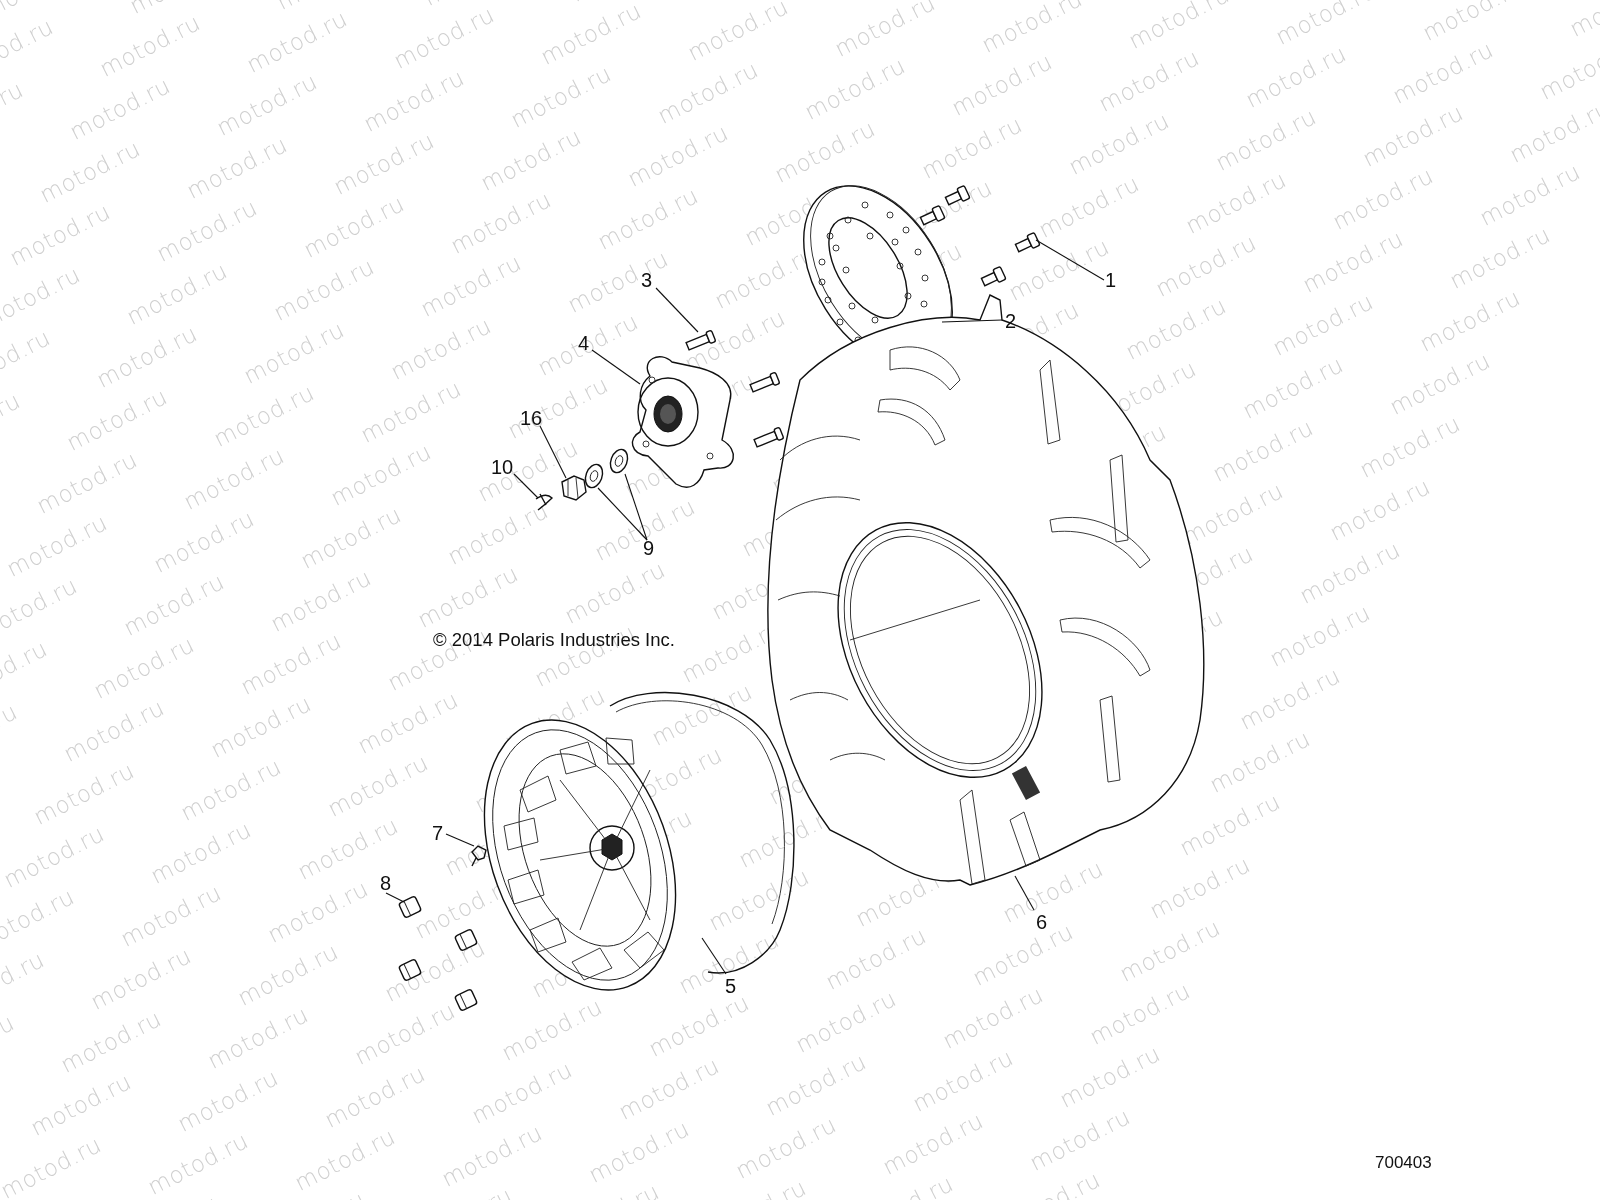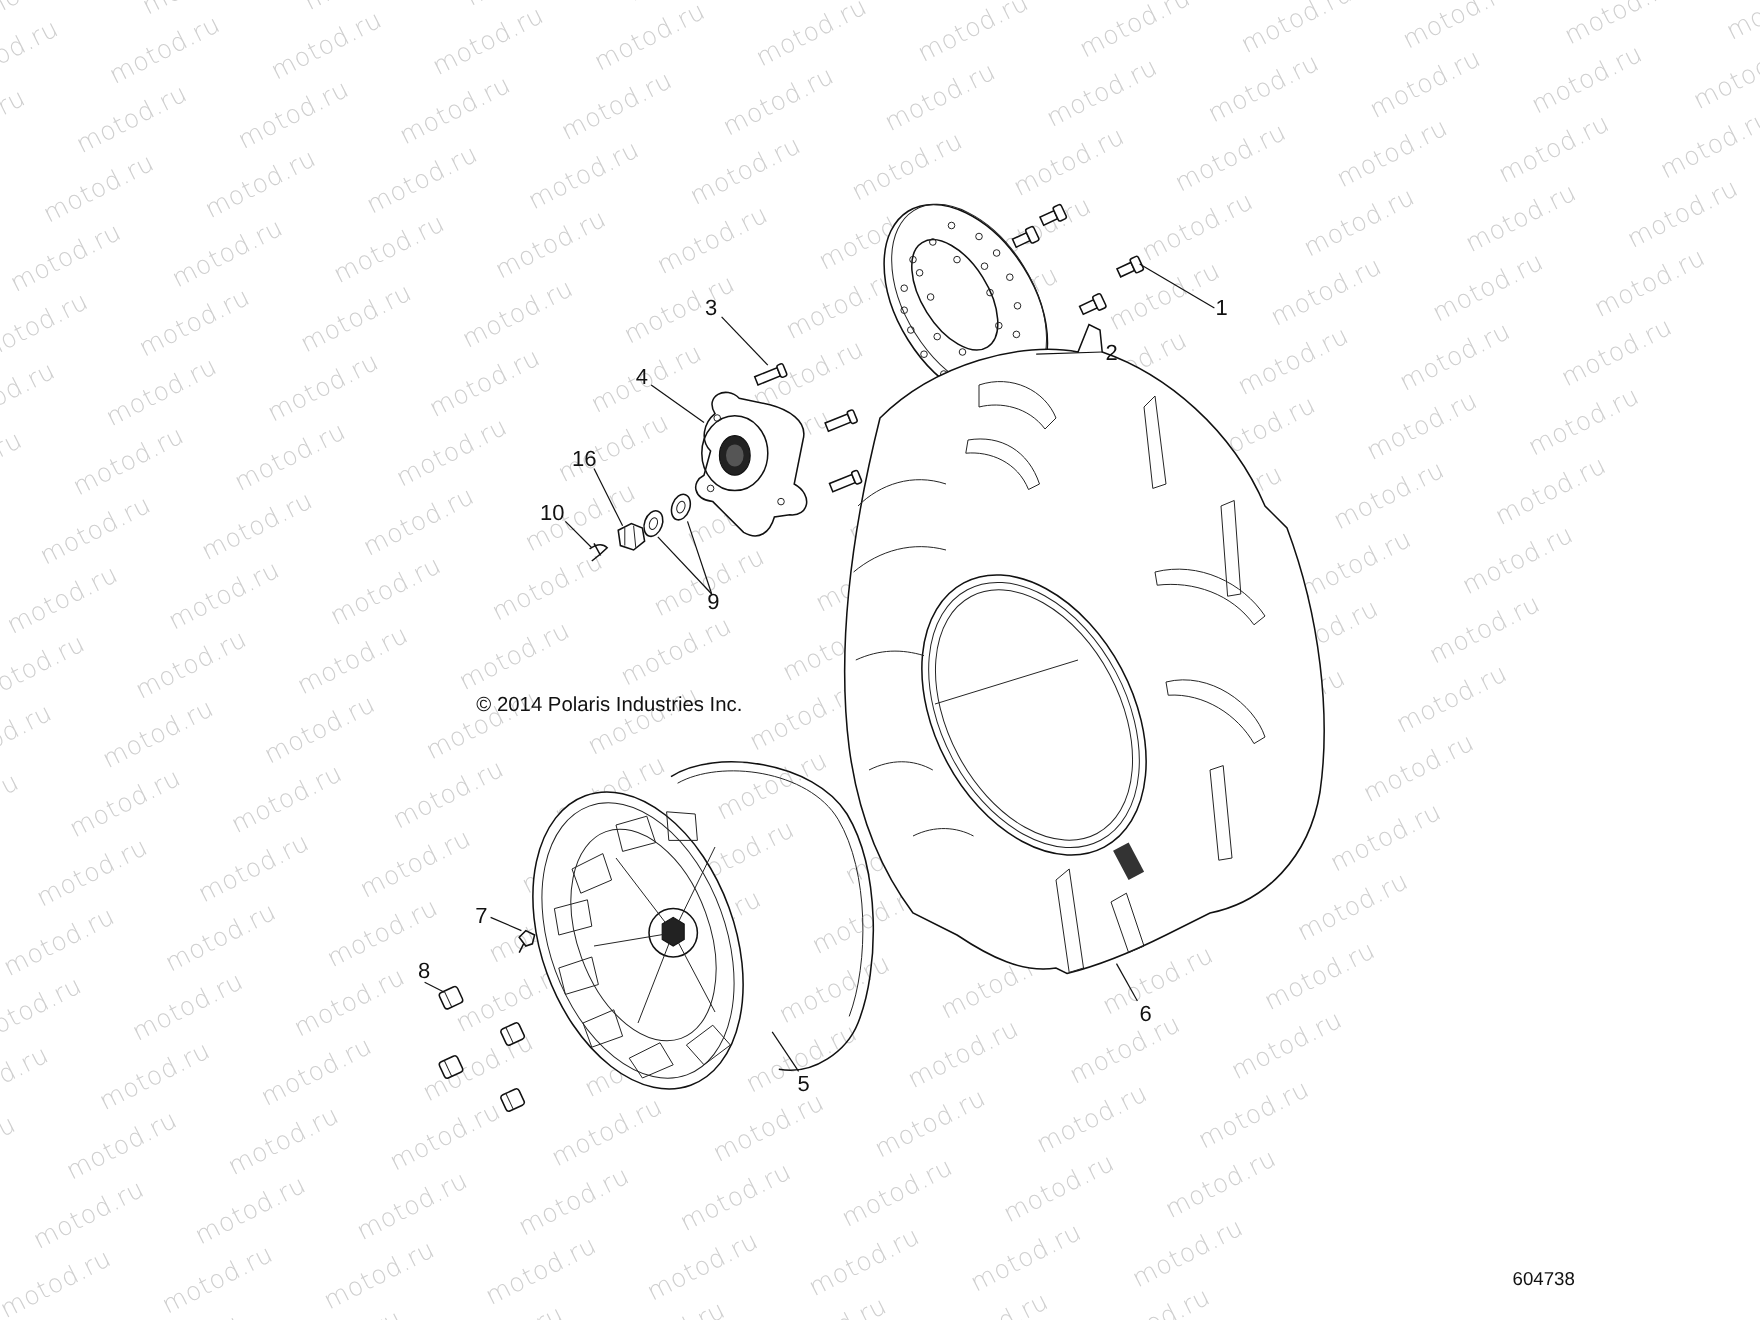--- a/index.html
+++ b/index.html
@@ -419,14 +419,14 @@
   <span class="callout" style="left:578px;top:333px">4</span>
   <span class="callout" style="left:725px;top:976px">5</span>
   <span class="callout" style="left:1036px;top:912px">6</span>
   <span class="callout" style="left:432px;top:823px">7</span>
   <span class="callout" style="left:380px;top:873px">8</span>
   <span class="callout" style="left:643px;top:538px">9</span>
   <span class="callout" style="left:520px;top:408px">16</span>
   <span class="callout" style="left:491px;top:457px">10</span>
 
   <div class="copyright">© 2014 Polaris Industries Inc.</div>
-  <div class="figid">604738</div>
+  <div class="figid">700403</div>
 </div>
 
 </body></html>

